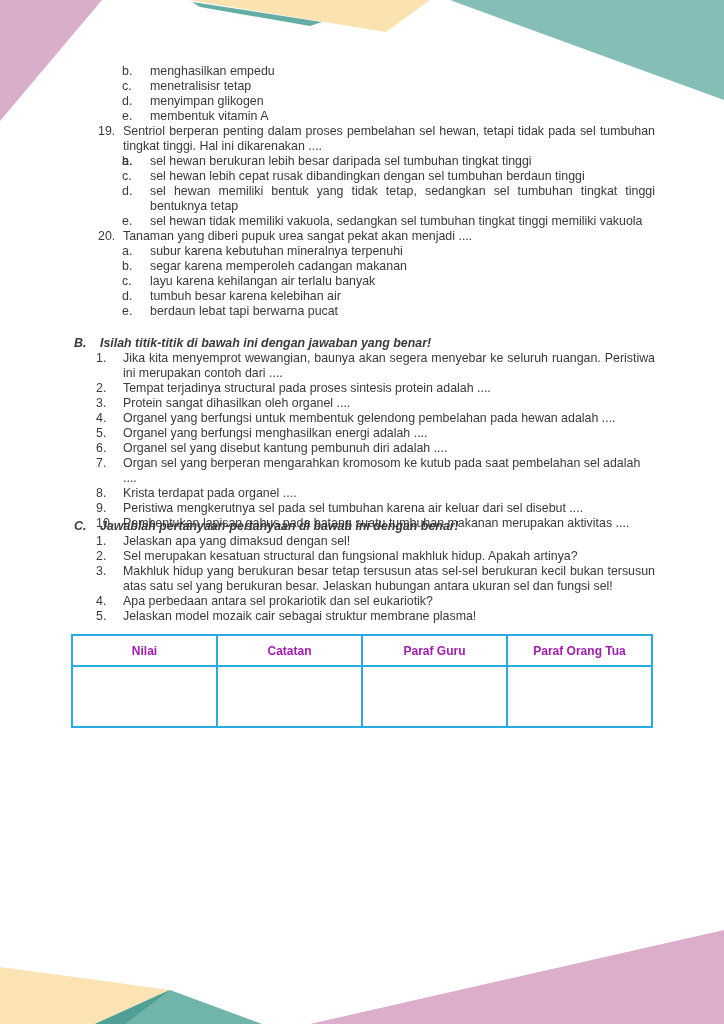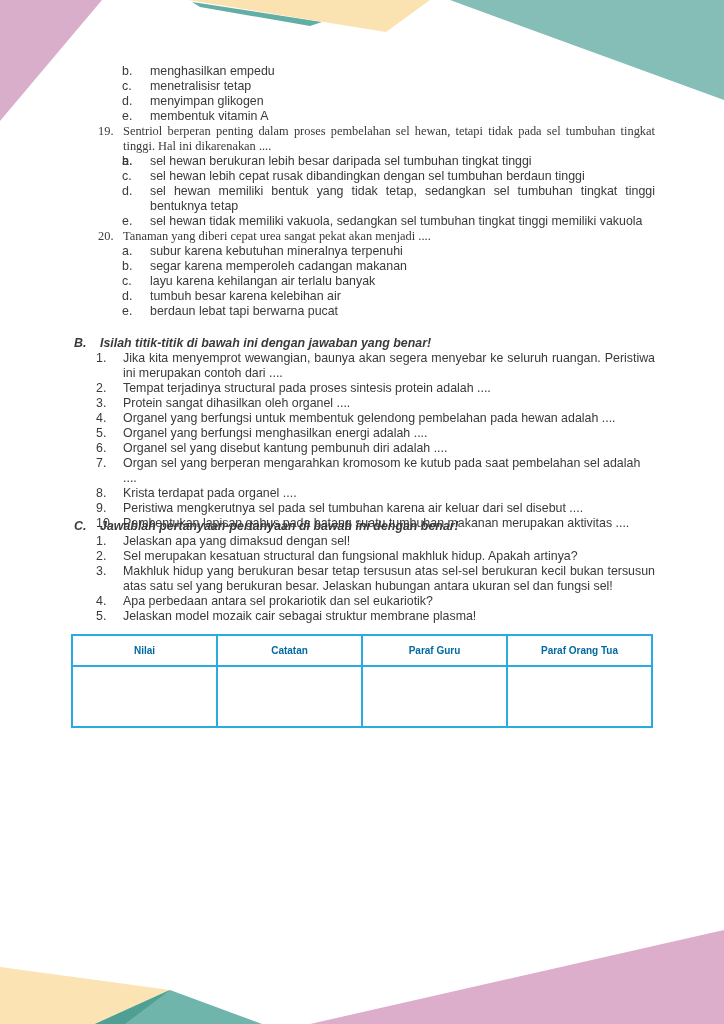--- a/index.html
+++ b/index.html
@@ -25,36 +25,36 @@
           clip-path:polygon(100% 0,40% 100%,0 100%);}
   .tri-br{left:310px;top:930px;width:414px;height:94px;background:#dcaecb;
           clip-path:polygon(0 100%,100% 0,100% 100%);}
 
   
   .txt{color:#3a3a3a;font-size:12.4px;line-height:15px;}
   #secA{position:absolute;left:98px;top:64px;width:557px;}
   #secB{position:absolute;left:74px;top:336px;width:581px;}
   #secC{position:absolute;left:74px;top:519px;width:581px;}
 
-  .qmain{position:relative;padding-left:25px;font-family:Liberation Serif, serif;}
+  .qmain{position:relative;padding-left:25px;}
   .qmain>.marker{position:absolute;left:0;top:0;}
   .opt{position:relative;padding-left:52px;}
   .opt>.marker{position:absolute;left:24px;top:0;}
 
   .sec-head{position:relative;padding-left:26px;font-weight:bold;font-style:italic;}
   .sec-head>.marker{position:absolute;left:0;top:0;}
   .bitem{position:relative;padding-left:49px;}
   .bitem>.marker{position:absolute;left:22px;top:0;}
 
   .just{text-align:justify;text-justify:inter-word;}
 
   
   .score-table{position:absolute;left:71px;top:634px;width:582px;
                border-collapse:collapse;table-layout:fixed;}
-  .score-table td{border:2px solid #29abe2;color:#0369a1;font-size:10px;
+  .score-table td{border:2px solid #29abe2;color:#a21caf;font-size:12px;
                   text-align:center;vertical-align:middle;}
   .score-table .hrow td{height:27px;font-weight:bold;}
   .score-table .brow td{height:57px;}
 </style>
 </head>
 <body>
 
 <div class="page">
 
   <div class="decor tri-tl"></div>
@@ -103,21 +103,21 @@
       <span class="marker">d.</span>
       <span>sel hewan memiliki bentuk yang tidak tetap, sedangkan sel tumbuhan tingkat tinggi bentuknya tetap</span>
     </div>
     <div class="opt">
       <span class="marker">e.</span>
       <span>sel hewan tidak memiliki vakuola, sedangkan sel tumbuhan tingkat tinggi memiliki vakuola</span>
     </div>
 
     <div class="qmain">
       <span class="marker">20.</span>
-      <span>Tanaman yang diberi cepat urea sangat pekat akan menjadi ....</span>
+      <span>Tanaman yang diberi pupuk urea sangat pekat akan menjadi ....</span>
     </div>
     <div class="opt">
       <span class="marker">a.</span>
       <span>subur karena kebutuhan mineralnya terpenuhi</span>
     </div>
     <div class="opt">
       <span class="marker">b.</span>
       <span>segar karena memperoleh cadangan makanan</span>
     </div>
     <div class="opt">

